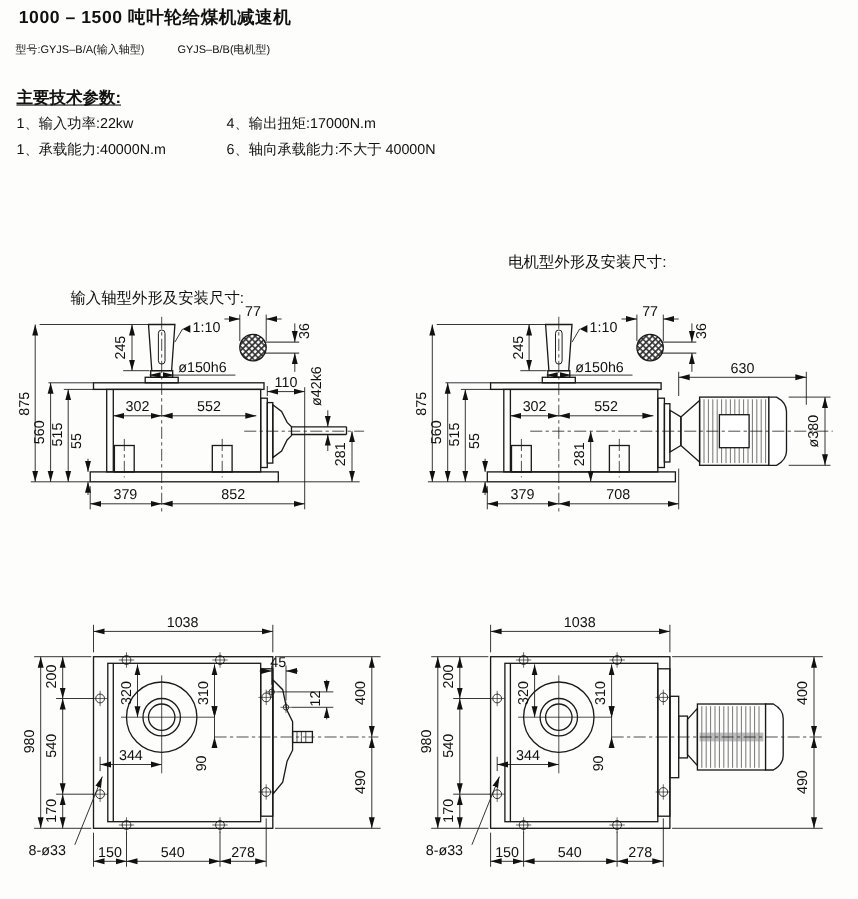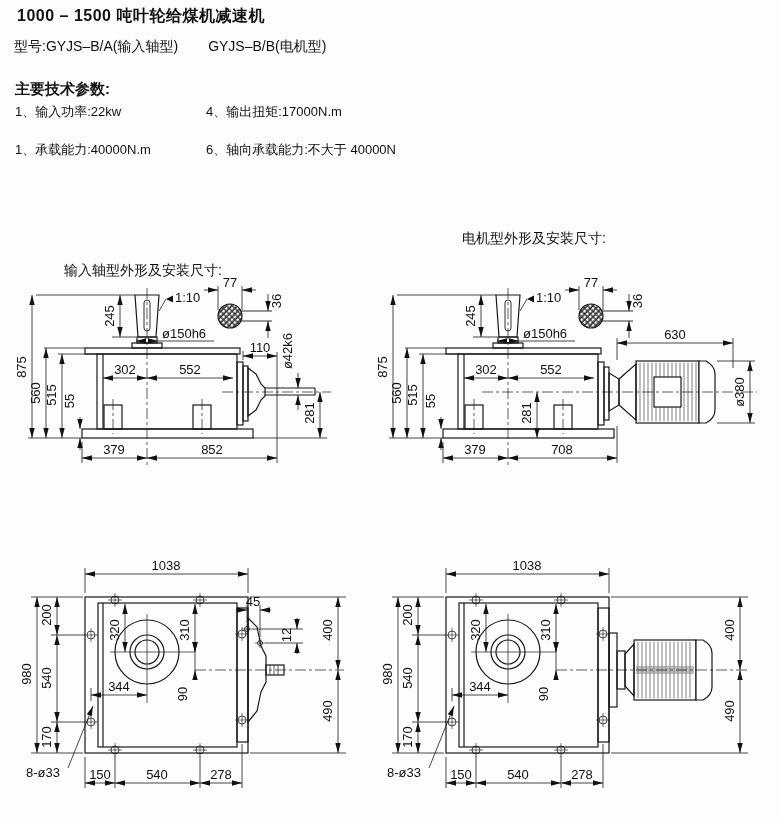--- a/index.html
+++ b/index.html
@@ -1,23 +1,23 @@
 <!DOCTYPE html>
 <html><head>
 <meta charset="utf-8">
 <style>
   html,body{margin:0;padding:0;}
   body{width:780px;height:817px;background:#fdfdfc;position:relative;
        font-family:"Liberation Sans",sans-serif;color:#111;overflow:hidden;}
   .page-title{position:absolute;left:17px;top:6px;font-size:16px;font-weight:bold;letter-spacing:.5px;}
-  .model-line{position:absolute;left:14px;top:38px;font-size:14px;}
+  .model-line{position:absolute;left:14px;top:38px;font-size:10px;}
   .model-line .m2{margin-left:30px;}
-  .spec-heading{position:absolute;left:15px;top:80px;font-size:15px;font-weight:bold;}
+  .spec-heading{position:absolute;left:15px;top:80px;font-size:15px;font-weight:bold;text-decoration:underline;}
   .spec-grid{position:absolute;left:15px;top:103px;display:grid;
-             grid-template-columns:191px auto;row-gap:20px;font-size:13px;}
+             grid-template-columns:191px auto;row-gap:6px;font-size:13px;}
   .sec-label{position:absolute;top:230px;font-size:14px;}
   .sec-left{left:64px;margin-top:32px;}
   .sec-right{left:462px;}
   svg.drw{position:absolute;left:0;top:0;}
   svg.drw text{font-family:"Liberation Sans",sans-serif;font-size:13px;fill:#111;stroke:none;}
 </style>
 </head>
 <body>
 
 <div class="page-title">1000 – 1500 吨叶轮给煤机减速机</div>

